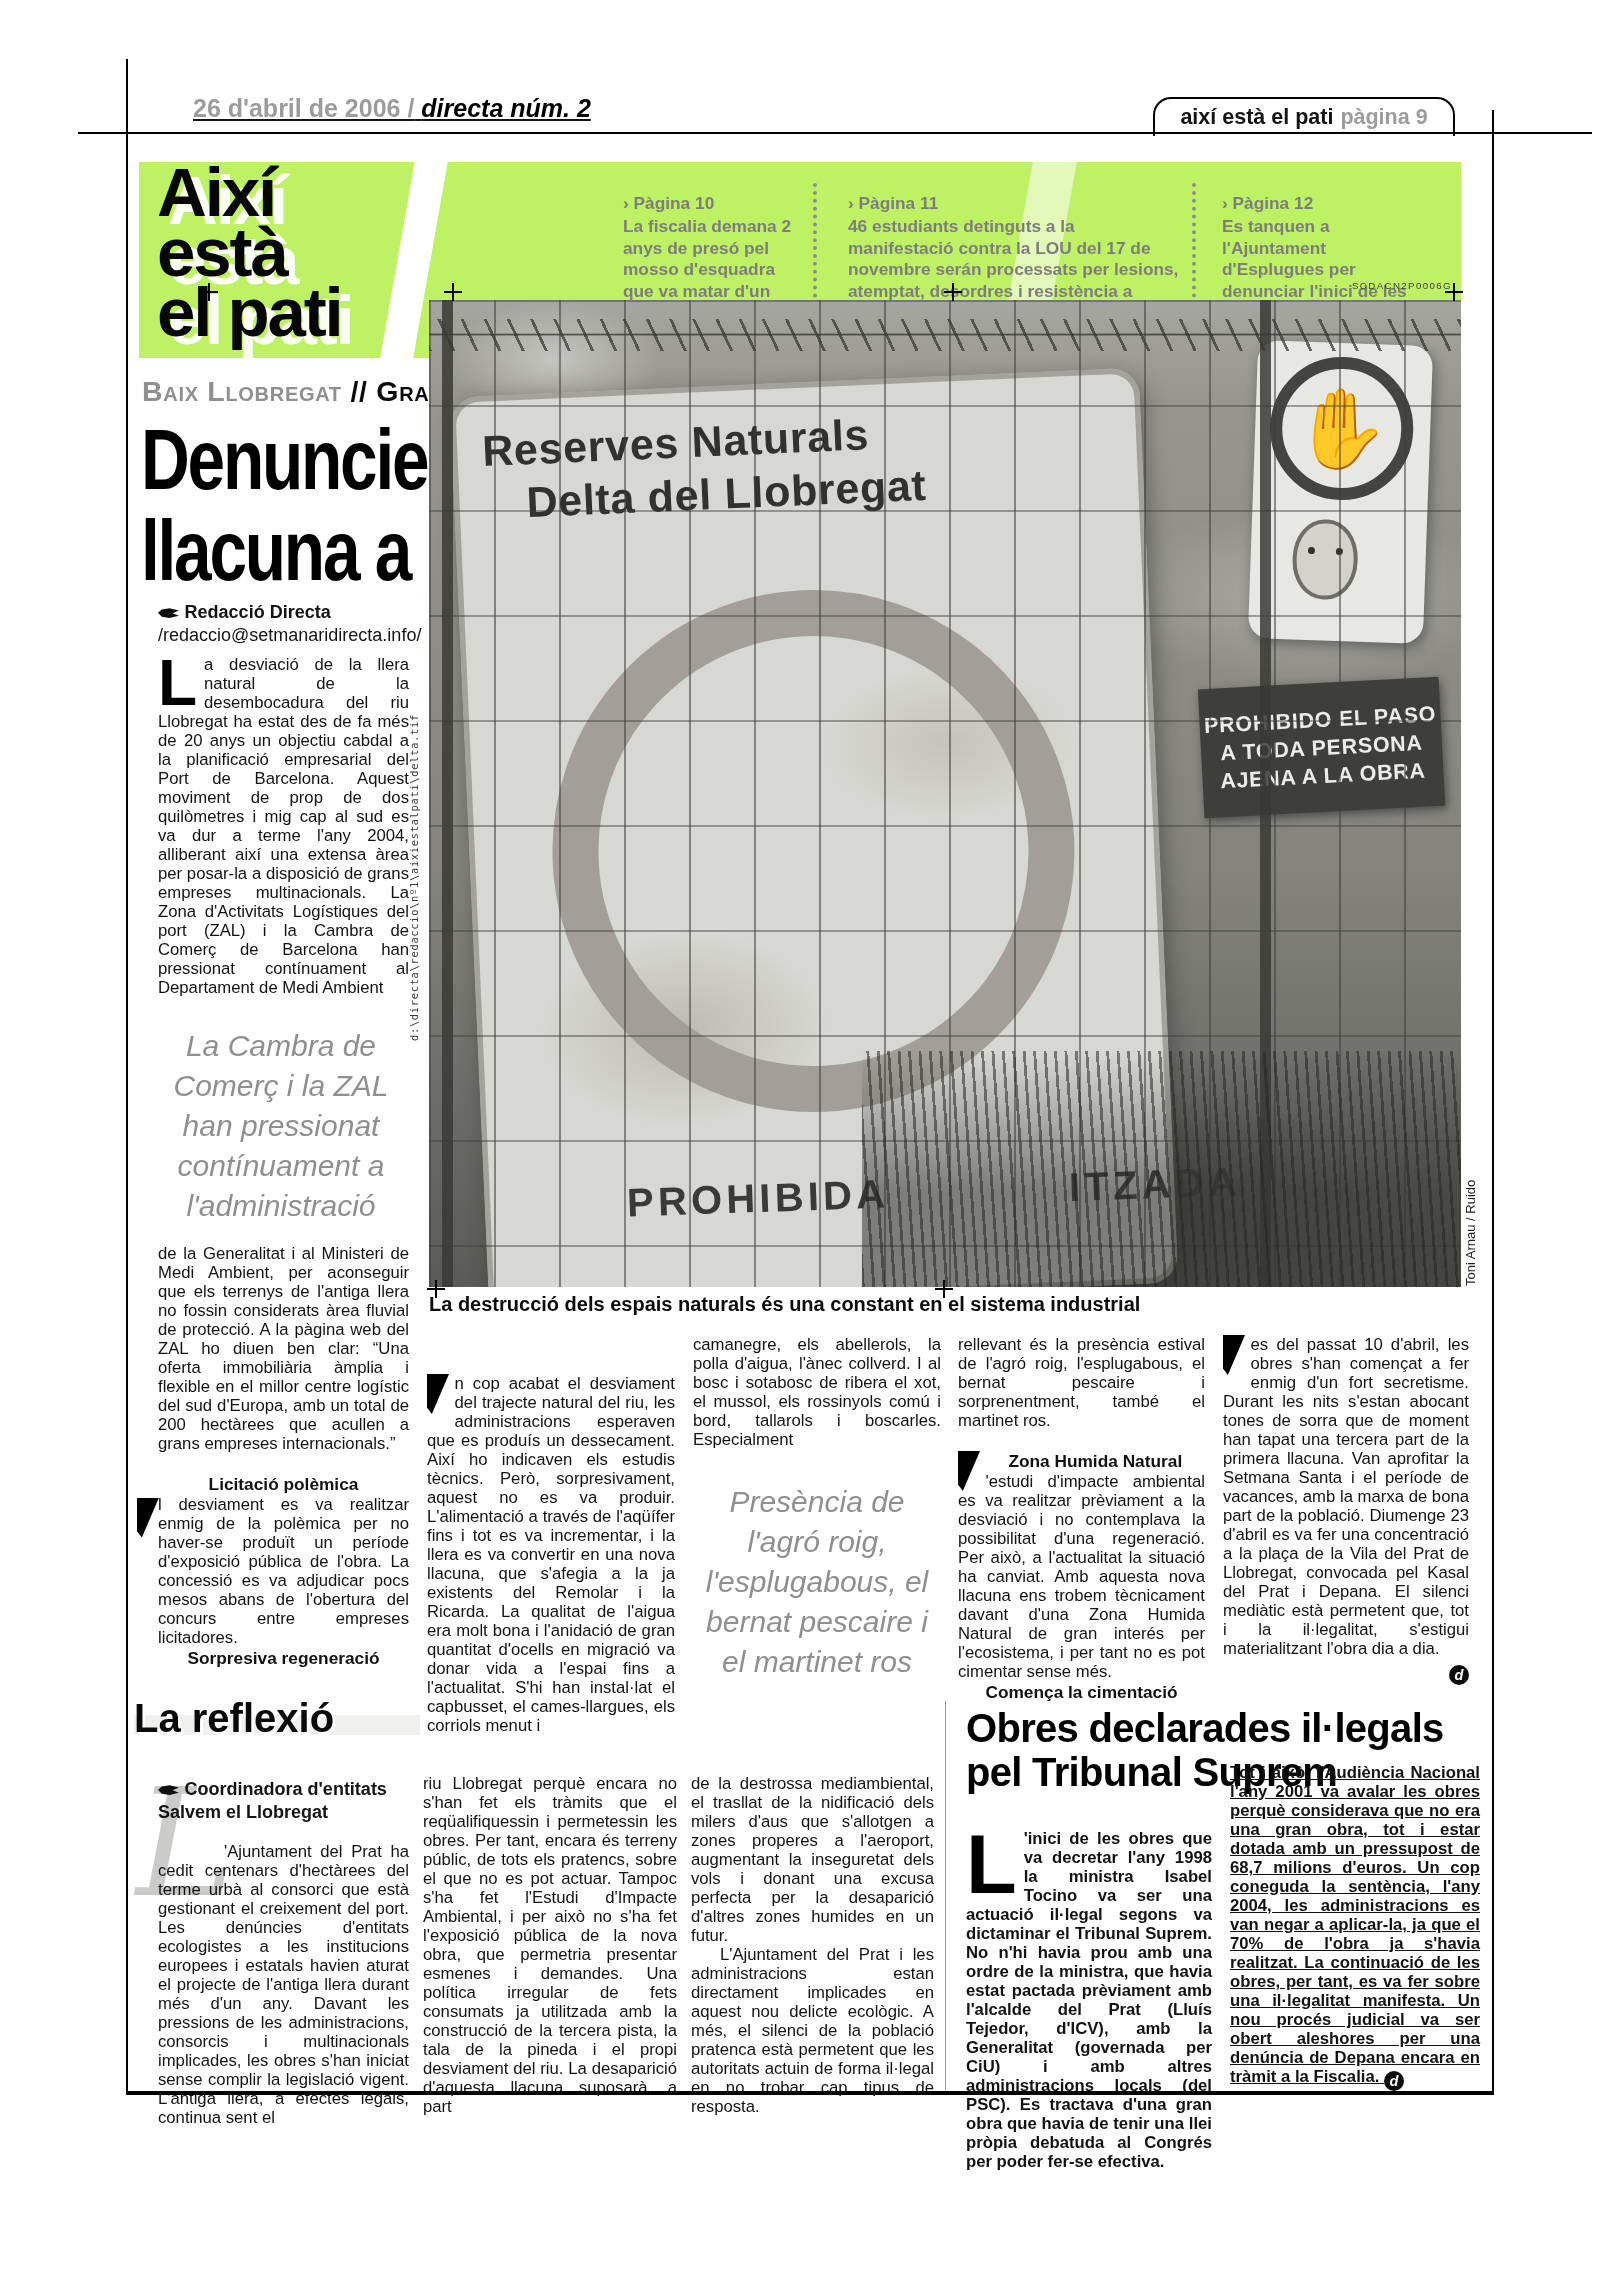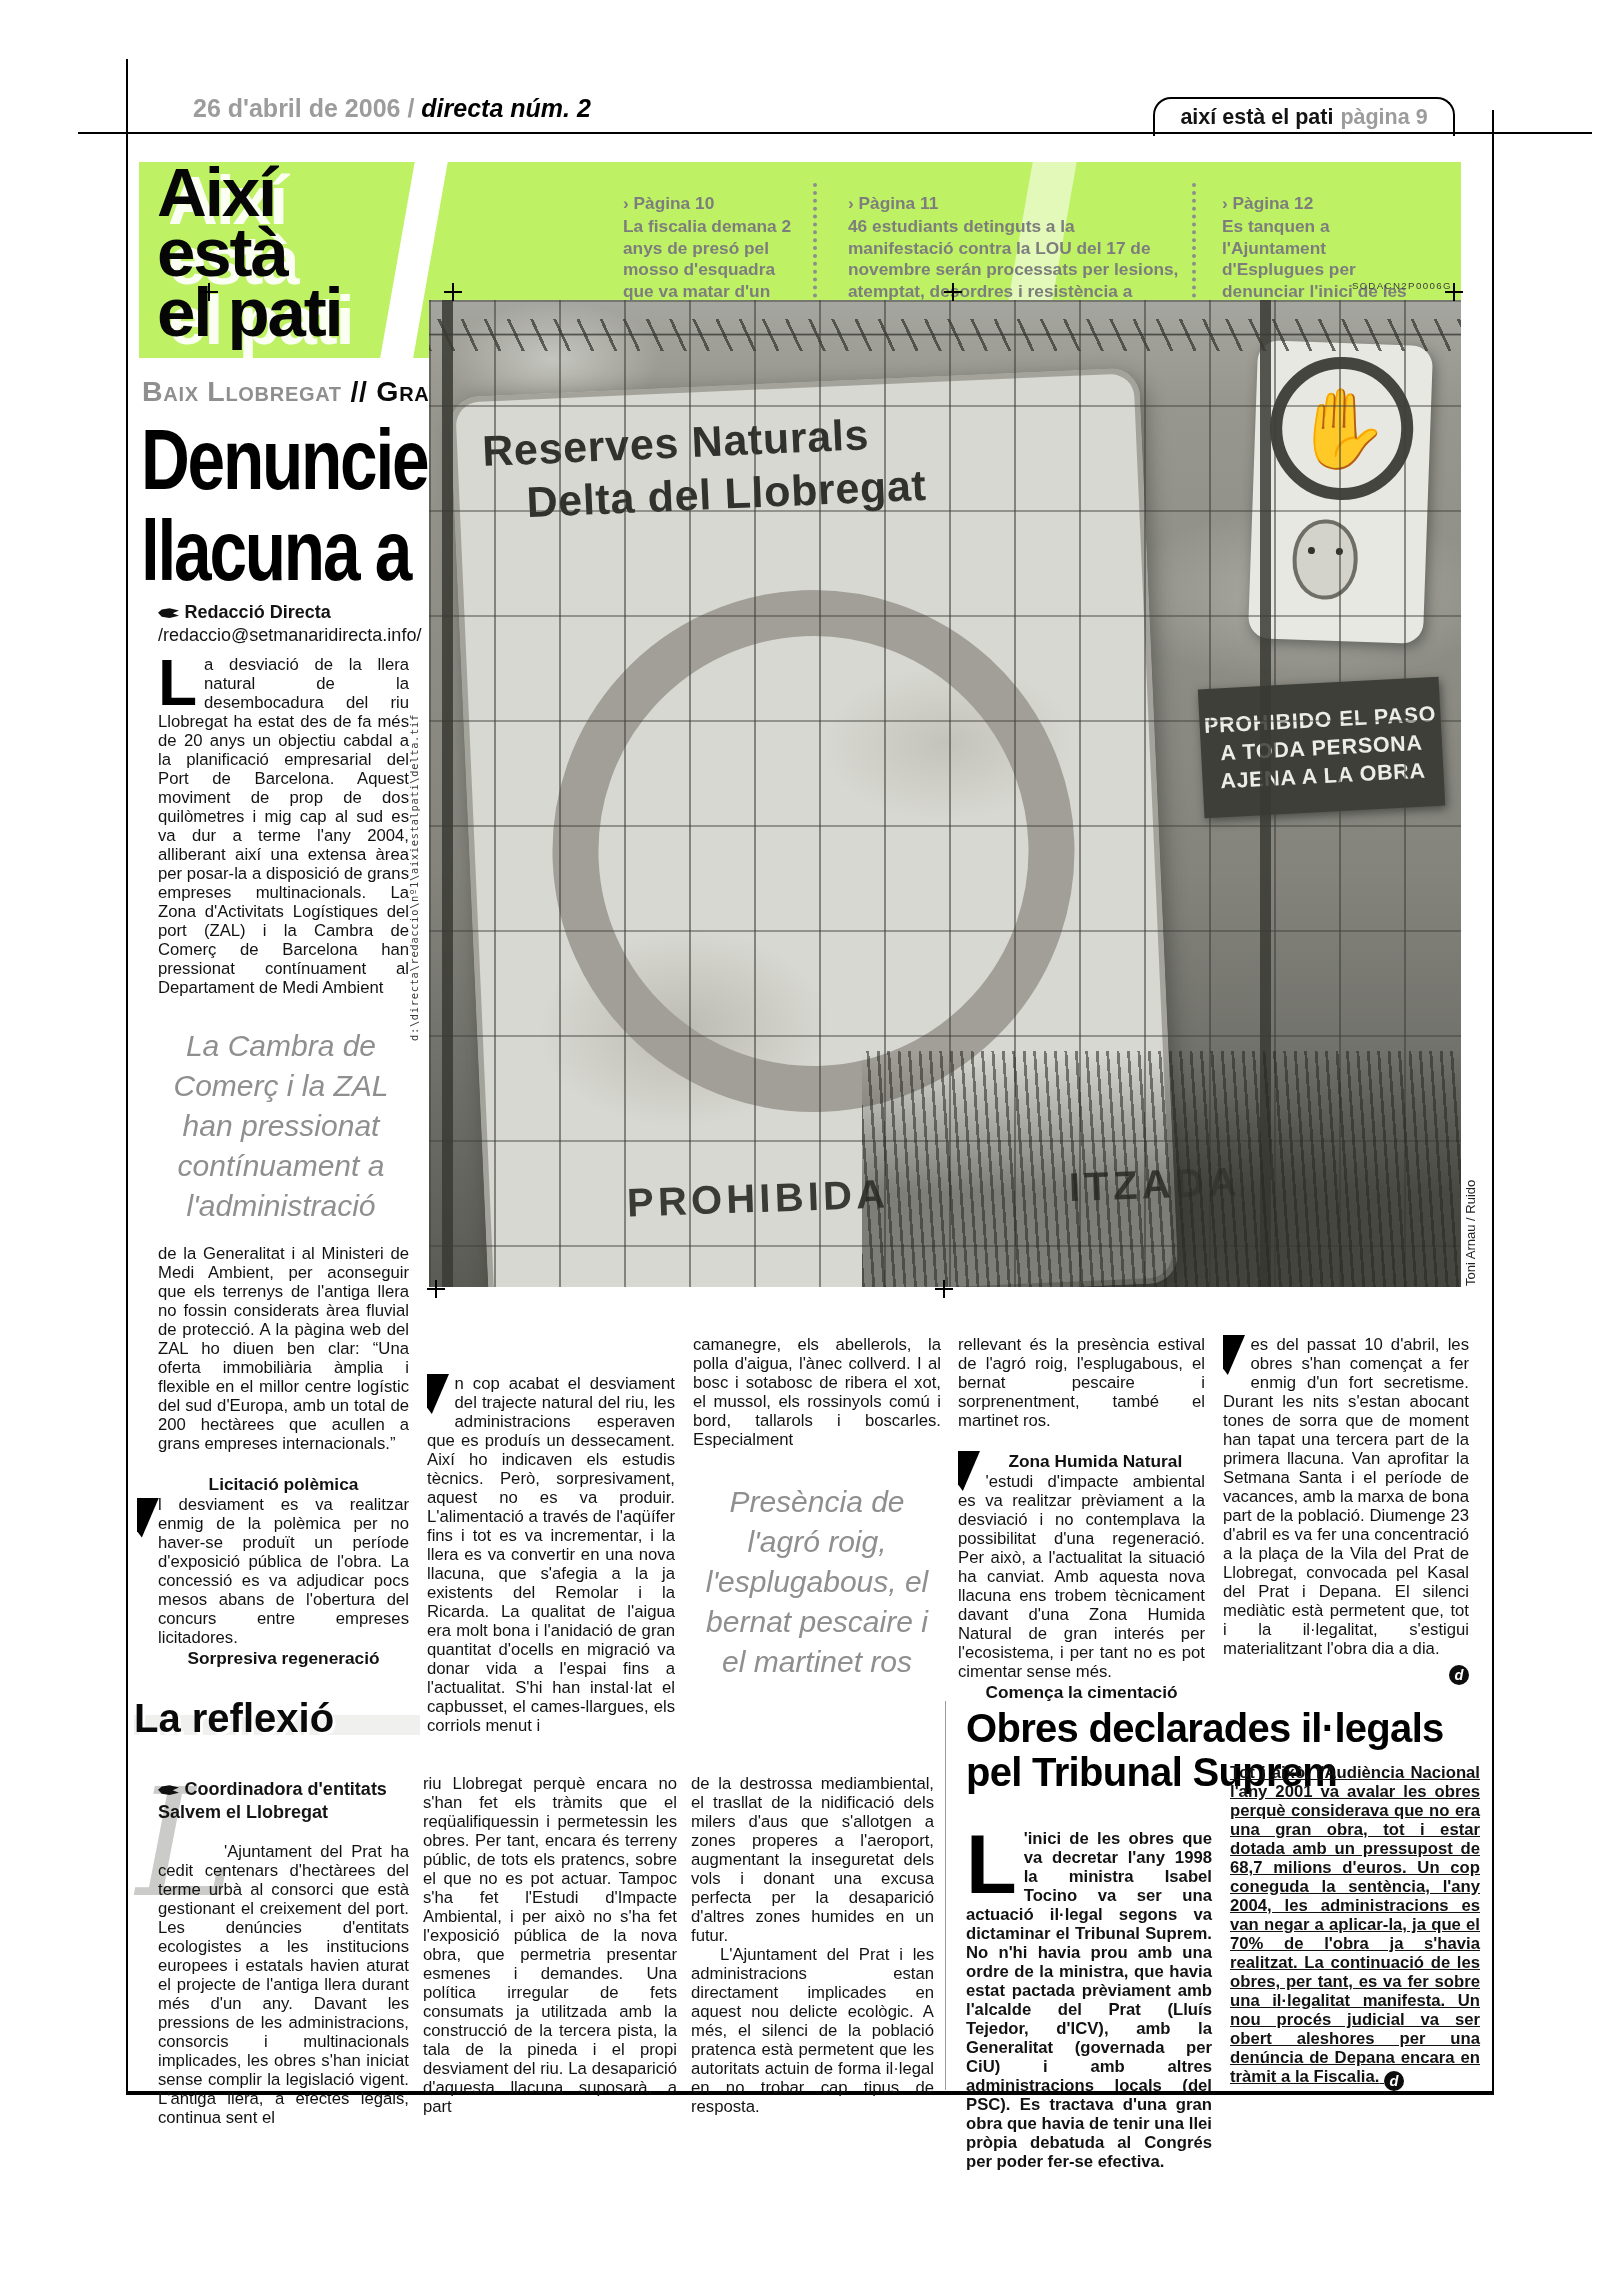--- a/index.html
+++ b/index.html
@@ -2,21 +2,21 @@
 <html style="font-size:11px"><head>
 <meta charset="utf-8">
 <style>
   html,body{margin:0;padding:0;background:#9a9a9a;}
   .page{position:relative;width:1623px;height:2295px;background:#ffffff;
         font-family:"Liberation Sans",sans-serif;overflow:hidden;color:#141414;}
   .abs{position:absolute;}
   .rule{position:absolute;background:#000;}
 
   
-  .date-line{font-size:25px;font-weight:bold;letter-spacing:0;}
+  .date-line{font-size:25px;font-weight:bold;letter-spacing:0;text-decoration:underline;}
   .date-gray{color:#9c9c9c;}
   .issue-black{color:#000;font-style:italic;}
   .section-tab{position:absolute;left:1153px;top:97px;width:298px;height:37px;
 example        background:#fff;}
   .section-tab{border:2.8px solid #000;border-bottom:none;border-radius:18px 18px 0 0;
         display:flex;align-items:center;justify-content:center;font-size:21.5px;font-weight:bold;}
   .tab-gray{color:#9c9c9c;margin-left:7px;}
 
   
   .masthead{position:absolute;left:139px;top:162px;width:1322px;height:196px;background:#bef264;overflow:hidden;}
@@ -258,20 +258,21 @@
     <div class="barbed"></div>
     <div class="fence"></div>
     <div class="post" style="left:12.5px;"></div>
     <div class="post" style="left:831px;"></div>
     <div class="grass"></div>
   </div>
   <div class="photocode">SCDACN2P0006G</div>
   <div class="vtext filepath" style="left:408px;top:611px;height:430px;">d:\directa\redaccio\nº1\aixiestalpati\delta.tif</div>
   <div class="vtext credit" style="left:1463px;top:1138px;height:148px;">Toni Arnau / Ruido</div>
 
+  <div class="caption">La destrucció dels espais naturals és una constant en el sistema industrial</div>
 
   <div class="col bodytext" style="left:427px;top:1335px;width:248px;margin-top:39px;">
     <p><span class="tri tri-float"></span><span>n cop acabat el desviament del trajecte natural del riu, les administracions esperaven que es produís un dessecament. Així ho indicaven els estudis tècnics. Però, sorpresivament, aquest no es va produir. L'alimentació a través de l'aqüífer fins i tot es va incrementar, i la llera es va convertir en una nova llacuna, que s'afegia a la ja existents del Remolar i la Ricarda. La qualitat de l'aigua era molt bona i l'anidació de gran quantitat d'ocells en migració va donar vida a l'espai fins a l'actualitat. S'hi han instal·lat el capbusset, el cames-llargues, els corriols menut i</span></p>
   </div>
   <div class="col bodytext" style="left:693px;top:1335px;width:248px;">
     <p>camanegre, els abellerols, la polla d'aigua, l'ànec collverd. I al bosc i sotabosc de ribera el xot, el mussol, els rossinyols comú i bord, tallarols i boscarles. Especialment</p>
     <div class="pullquote" style="margin-top:33px;">
       <span>Presència de l'agró roig, l'esplugabous, el bernat pescaire i el martinet ros</span>
     </div>
   </div>

